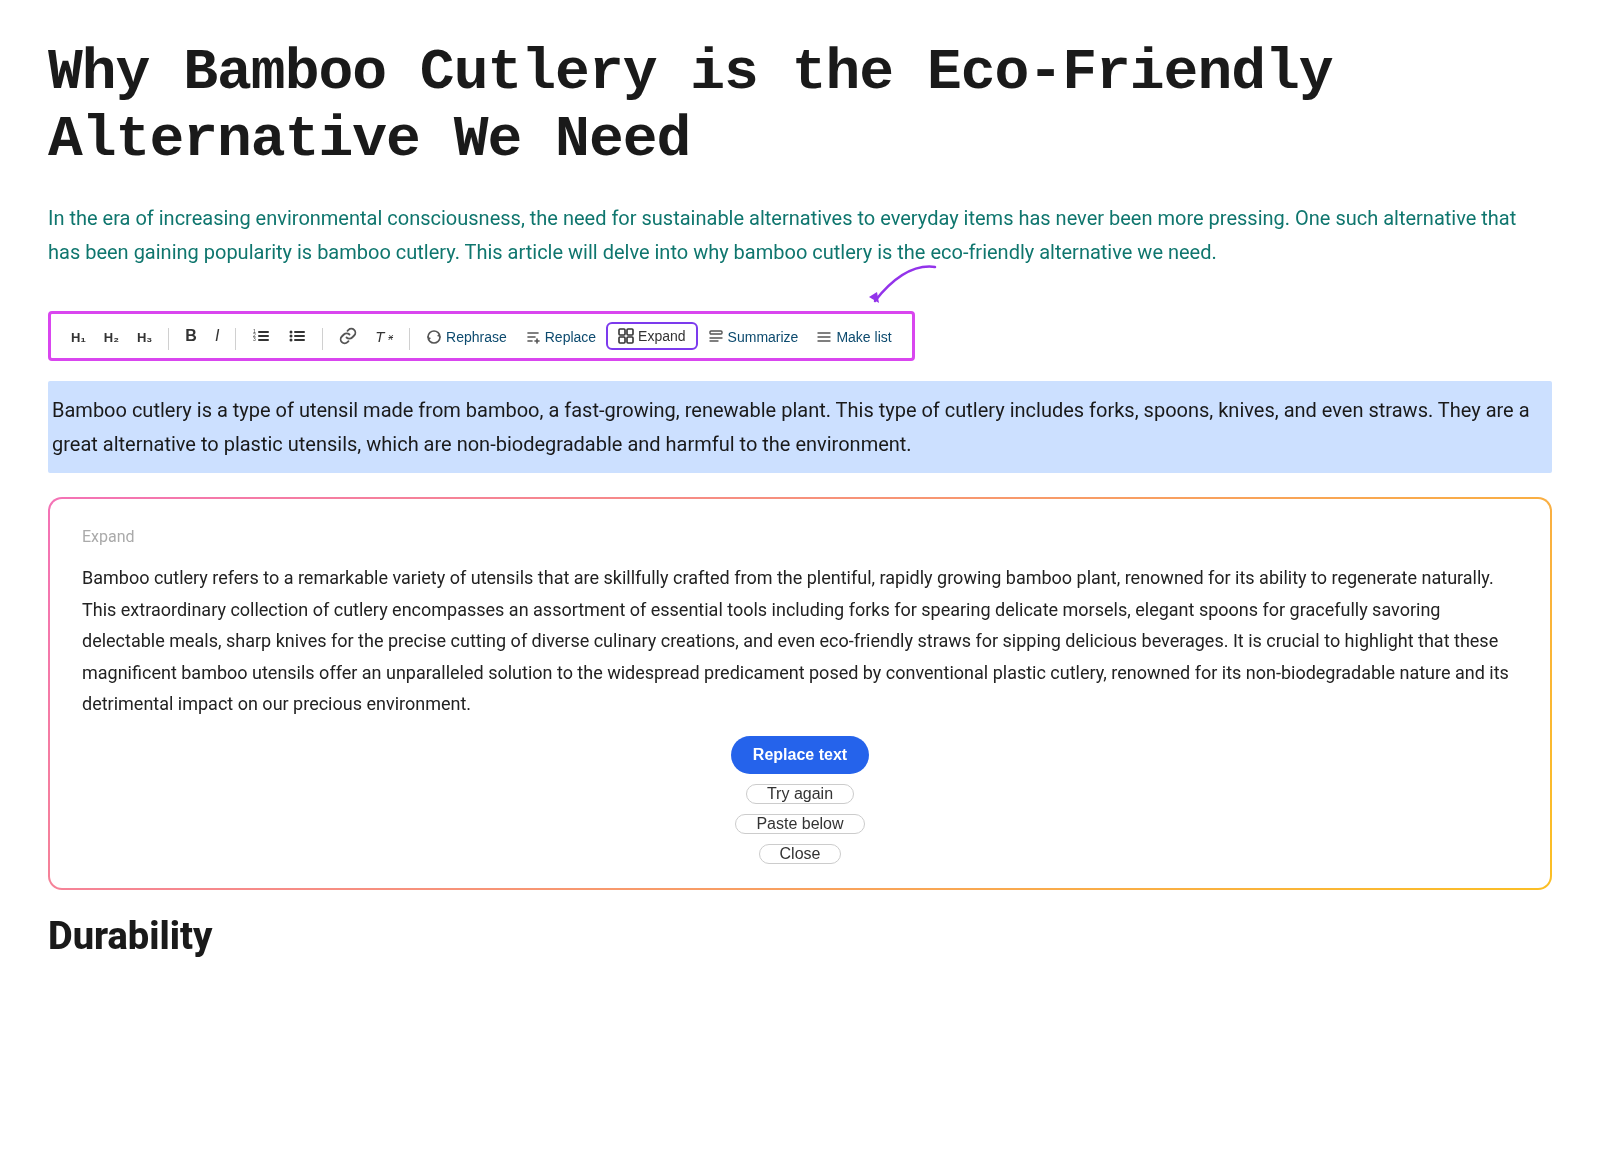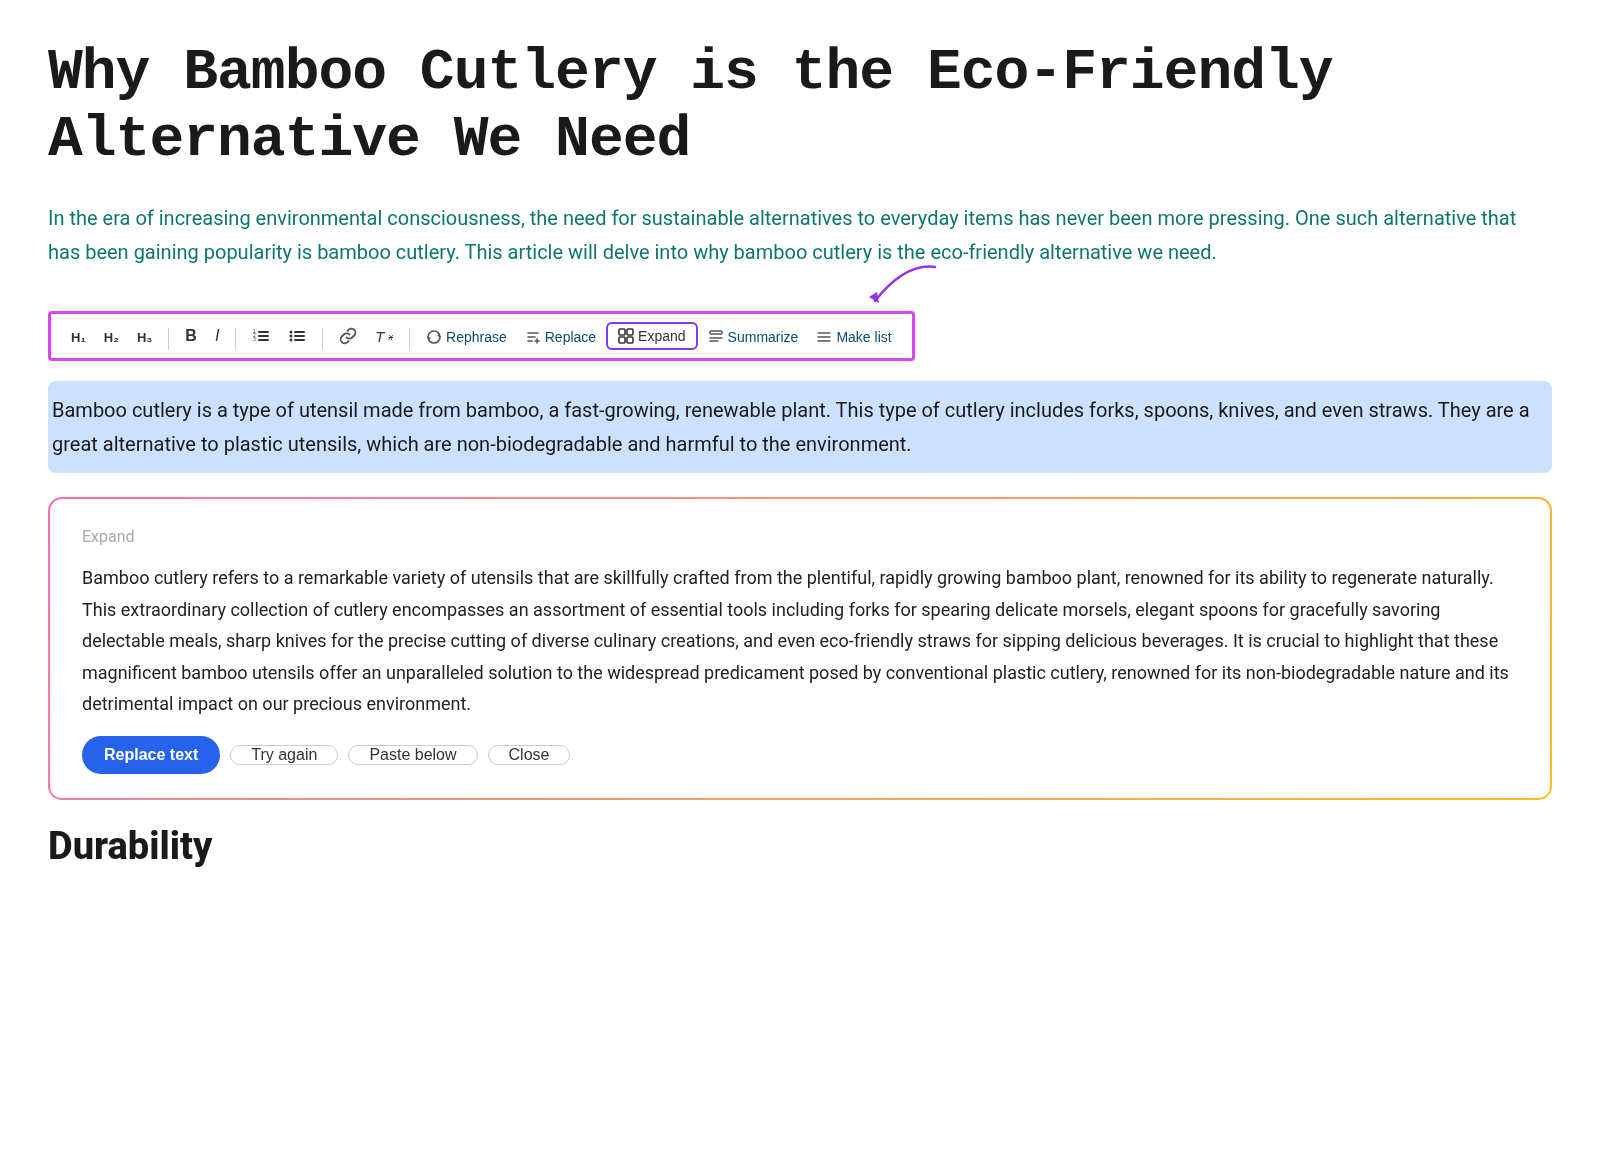--- a/index.html
+++ b/index.html
@@ -93,21 +93,21 @@
     }
 
     
     .selected-text {
       background: #cce0ff;
       padding: 12px 4px;
       font-size: 20px;
       line-height: 1.7;
       color: #1a1a1a;
       margin-bottom: 24px;
-      border-radius: 8px;
+      border-radius: 2px;
     }
 
     
     .expand-box {
       border: 1.5px solid;
       border-image: linear-gradient(135deg, #f9a8d4, #fde68a) 1;
       border-radius: 12px;
       padding: 28px 32px 24px 32px;
       margin-bottom: 24px;
       background: #fff;
@@ -131,20 +131,21 @@
       font-size: 18px;
       line-height: 1.75;
       color: #222;
       margin-bottom: 16px;
     }
 
     .action-buttons {
       display: flex;
       gap: 10px;
       align-items: center;
+      flex-direction: column;
     }
 
     .btn-replace {
       background: #2563eb;
       color: #fff;
       border: none;
       border-radius: 20px;
       padding: 10px 22px;
       font-size: 16px;
       font-weight: 600;

